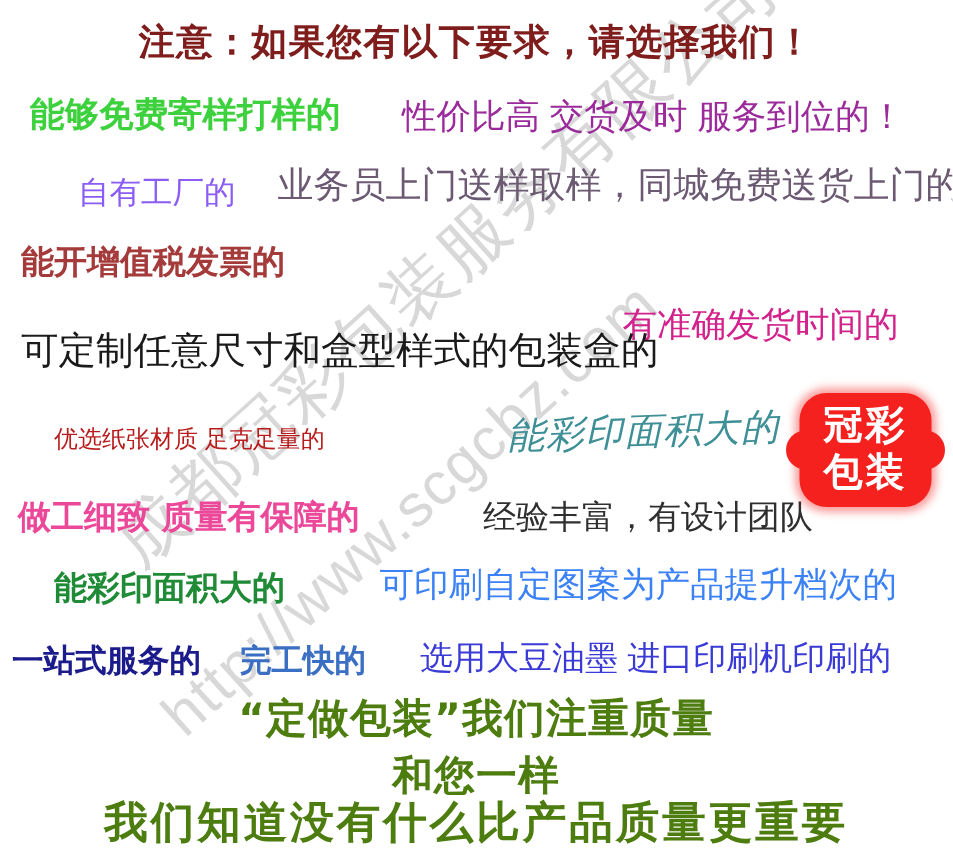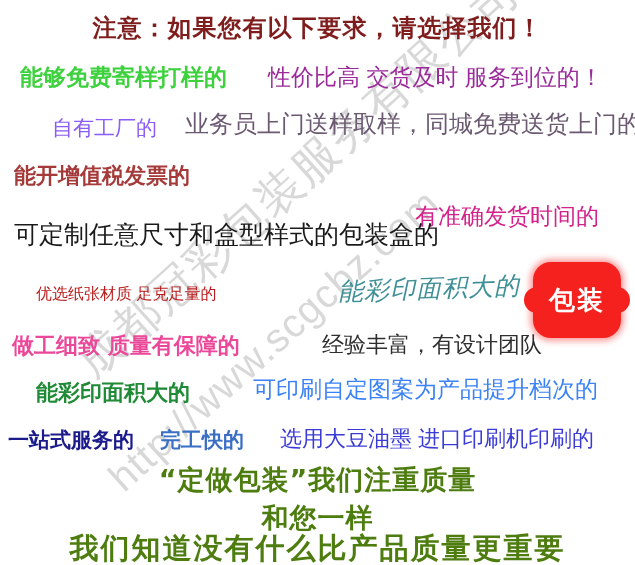--- a/index.html
+++ b/index.html
@@ -291,20 +291,21 @@
 
   <div class="row r-delivery-time">有准确发货时间的</div>
   <div class="row r-custom-box">可定制任意尺寸和盒型样式的包装盒的</div>
 
   <div class="row r-paper-quality">优选纸张材质 足克足量的</div>
   <div class="row r-large-area">能彩印面积大的</div>
 
   <div class="logo">
     <div class="logo-seal"></div>
     <div class="logo-text">
+      <span>冠彩</span>
       <span>包装</span>
     </div>
   </div>
 
   <div class="row r-workmanship">做工细致  质量有保障的</div>
   <div class="row r-experience">经验丰富，有设计团队</div>
 
   <div class="row r-free-design">能彩印面积大的</div>
   <div class="row r-custom-print">可印刷自定图案为产品提升档次的</div>
 

